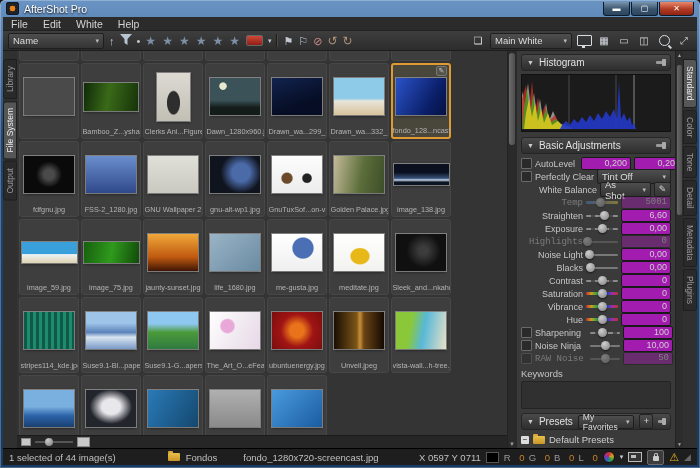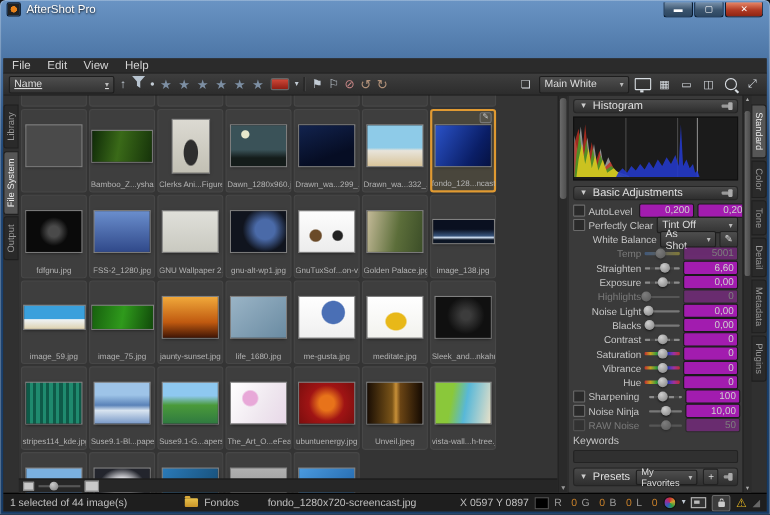--- a/index.html
+++ b/index.html
@@ -5,28 +5,28 @@
   html,body{margin:0;padding:0;background:#111;font-family:"Liberation Sans",sans-serif;-webkit-font-smoothing:antialiased;}
   #win{position:relative;width:700px;height:468px;background:linear-gradient(#6a94c4,#1c4474 30%,#163a64);border-radius:5px 5px 0 0;box-shadow:inset 0 0 0 1px rgba(255,255,255,.25);overflow:hidden;}
   
   #titlebar{height:17px;display:flex;align-items:center;padding:0 6px;gap:5px;}
   #app-icon{width:11px;height:11px;border-radius:2px;background:radial-gradient(circle at 50% 50%,#e8821a 0 35%,#222 40%);border:1px solid #0a1a2e;}
   #title-text{font-size:10.5px;color:#fff;text-shadow:0 1px 2px #000;}
   #winbtns{margin-left:auto;display:flex;}
   .winbtn{width:25px;height:13px;border:1px solid #0a1c30;border-top:none;display:flex;align-items:center;justify-content:center;font-size:8px;color:#fff;background:linear-gradient(#7a93ad,#3a546e 55%,#2c4660);border-radius:0 0 3px 3px;margin-left:1px;}
   .winbtn.close{background:linear-gradient(#e8896a,#b03a24 55%,#8e2412);width:33px;border-radius:0 0 4px 3px;}
   
-  #content{position:absolute;left:3px;right:3px;top:17px;bottom:3px;background:#2e2e2e;display:flex;flex-direction:column;overflow:hidden;margin-top:36px;}
+  #content{position:absolute;left:3px;right:3px;top:17px;bottom:3px;background:#2e2e2e;display:flex;flex-direction:column;overflow:hidden;}
   #menubar{height:13px;background:#2b2b2b;display:flex;align-items:center;gap:15px;padding:0 8px;border-bottom:1px solid #222;}
   .menu-item{font-size:10.5px;color:#d4d4d4;}
   
   #toolbar{height:19px;background:linear-gradient(#3e3e3e,#2c2c2c);display:flex;align-items:center;padding:0 5px;gap:5px;border-bottom:1px solid #1d1d1d;}
   .dd{height:14px;background:linear-gradient(#4e4e4e,#343434);border:1px solid #1e1e1e;border-radius:2px;display:flex;align-items:center;padding:0 4px;font-size:9.5px;color:#ddd;}
   .dd .arr{margin-left:auto;font-size:7px;color:#bbb;padding-left:6px;}
-  #sort-dd{width:86px;text-decoration:underline;}
+  #sort-dd{width:86px;}
   .tbtn{color:#c2cbd4;font-size:11px;line-height:14px;}
   .star{color:#7d8fa3;font-size:12px;letter-spacing:1px;}
   #label-swatch{width:15px;height:9px;background:linear-gradient(#d04838,#8e1e14);border:1px solid #666;border-radius:2px;}
   .sep{width:1px;height:13px;background:#1c1c1c;border-right:1px solid #4a4a4a;}
   .rot{color:#b09078;font-size:12px;}
   #toolbar-right{margin-left:auto;display:flex;align-items:center;gap:4px;}
   #layer-dd{width:72px;}
   .mini-icon{width:16px;height:13px;display:flex;align-items:center;justify-content:center;color:#d8dde2;font-size:10px;}
   .monitor{width:13px;height:9px;border:1.5px solid #d8dde2;border-radius:1px;position:relative;}
   .monitor::after{content:"";position:absolute;left:4px;bottom:-3px;width:3px;height:2px;background:#d8dde2;}
@@ -73,21 +73,21 @@
   .adj-label{width:62px;text-align:right;font-size:9px;color:#c6c6c6;white-space:nowrap;flex:none;}
   .adj-label.cbmode{width:auto;text-align:left;}
   .cb{width:9px;height:9px;background:#2a2a2a;border:1px solid #6a6a6a;border-radius:1px;flex:none;}
   .track{position:relative;flex:1;height:11px;min-width:30px;}
   .track::before{content:"";position:absolute;left:0;right:0;top:5px;height:2px;background:#787878;border-radius:1px;}
   .track.ticks::before{background:repeating-linear-gradient(90deg,#8a8a8a 0 5px,#4a4a4a 5px 9px);}
   .track.temp::before{background:linear-gradient(90deg,#4a80c8,#96968a 50%,#d8c838);height:3px;top:4px;}
   .track.rainbow::before{background:linear-gradient(90deg,#c03030,#c8a020,#3aa03a,#30a0a0,#3040c0,#a030a0,#c03030);height:3px;top:4px;}
   .handle{position:absolute;top:1px;width:9px;height:9px;border-radius:50%;background:radial-gradient(circle at 35% 30%,#cfcfcf,#7e7e7e);box-shadow:0 1px 2px rgba(0,0,0,.6);}
   .valbox{width:42px;height:11px;background:#a21caf;border:1px solid #191919;border-radius:2px;font-size:9px;color:#cfcfcf;text-align:right;padding:0 3px;line-height:11px;flex:none;}
-  .dim{opacity:.45;}
+  .dim{opacity:.45;font-family:Liberation Mono, monospace;}
   .wb-dd{flex:1;height:13px;}
   .tool-sq{width:15px;height:13px;background:linear-gradient(#4e4e4e,#343434);border:1px solid #222;border-radius:2px;color:#ddd;font-size:9px;text-align:center;line-height:13px;flex:none;}
   #keywords-label{font-size:9.5px;color:#c6c6c6;margin:3px 0 2px;}
   #keywords-box{height:26px;background:#303030;border:1px solid #232323;border-radius:2px;margin-bottom:4px;}
   #presets-head .dd{width:64px;height:12px;font-size:8.5px;}
   .preset-row{display:flex;align-items:center;gap:4px;height:13px;font-size:9.5px;color:#cfcfcf;}
   .expander{width:8px;height:8px;background:#ddd;color:#222;font-size:8px;line-height:7px;text-align:center;border-radius:1px;flex:none;}
   .folder{width:12px;height:8px;background:linear-gradient(#e8c04a,#c89428);border-radius:1px;position:relative;flex:none;}
   .folder::before{content:"";position:absolute;top:-2px;left:0;width:5px;height:2px;background:#d8a838;border-radius:1px 1px 0 0;}
   #presets-body{position:relative;flex:1;overflow:hidden;}
@@ -120,21 +120,21 @@
       <span class="winbtn">▬</span>
       <span class="winbtn">▢</span>
       <span class="winbtn close">✕</span>
     </span>
   </div>
 
   <div id="content">
     <div id="menubar">
         <div class="menu-item">File</div>
         <div class="menu-item">Edit</div>
-        <div class="menu-item">View</div>
+        <div class="menu-item">White</div>
         <div class="menu-item">Help</div>
       </div>
 
     <div id="toolbar">
       <div class="dd" id="sort-dd">
         <span>Name</span>
         <span class="arr">▾</span>
       </div>
       <span class="tbtn">↑</span>
       <span class="tbtn">
@@ -544,21 +544,21 @@
     </div>
 
     <div id="statusbar">
       <span>1 selected of 44 image(s)</span>
       <span style="width:40px"></span>
       <span class="folder"></span>
       <span>Fondos</span>
       <span style="width:14px"></span>
       <span>fondo_1280x720-screencast.jpg</span>
       <span id="status-right">
-        <span>X 0597 Y 0897</span>
+        <span>X 0597 Y 0711</span>
         <span id="pixel-swatch"></span>
         <span id="rgb-group" style="display: inline-flex; gap: 4px;">
             <span class="rgb-label">R</span>
             <span class="rgb-val">0</span>
             <span class="rgb-label">G</span>
             <span class="rgb-val">0</span>
             <span class="rgb-label">B</span>
             <span class="rgb-val">0</span>
             <span class="rgb-label">L</span>
             <span class="rgb-val">0</span>

